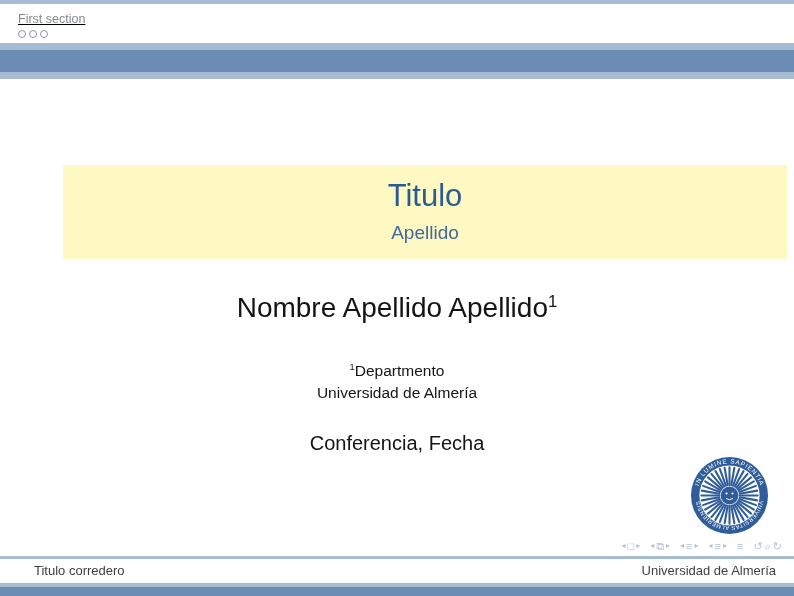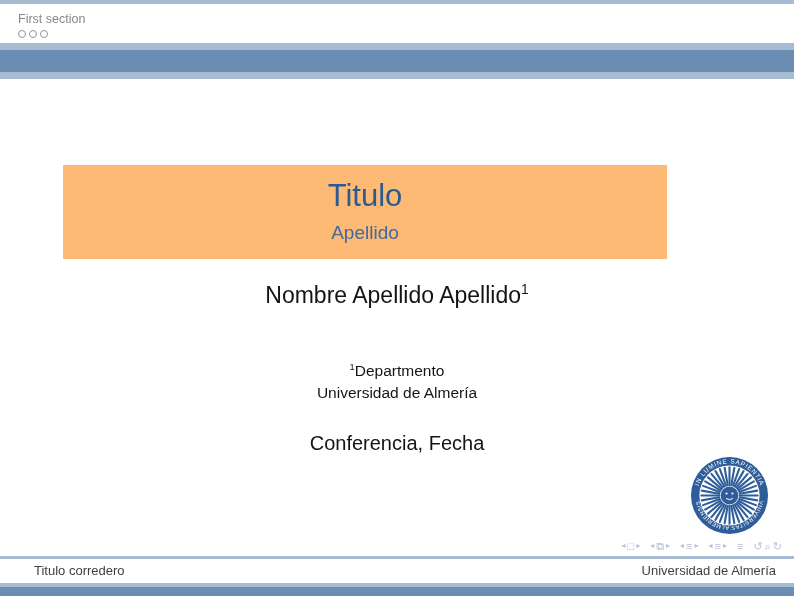--- a/index.html
+++ b/index.html
@@ -10,36 +10,36 @@
     font-family:"Liberation Sans", sans-serif;
     overflow:hidden;
   }
   
   .bar{position:absolute;left:0;right:0;}
   .bar-top      {top:0;   height:4px; background:#a7bbd2;}
   .bar-h-light1 {top:43px;height:7px; background:#a7bbd2;}
   .bar-h-steel  {top:50px;height:22px;background:#6b8db3;}
   .bar-h-light2 {top:72px;height:7px; background:#a7bbd2;}
   
-  .sec{position:absolute;top:12px;display:inline-block;}
+  .sec{position:absolute;top:12px;display:inline-block;text-decoration:underline;}
   .sec.left {left:18px;}
   .sec.right{right:18px;}
   .sec-label{font-size:12.5px;color:#85898e;display:block;text-align:left;line-height:15px;}
   .dots{margin-top:3px;display:flex;gap:3px;}
   .dot{width:8px;height:8px;border:1.2px solid #8f949a;border-radius:50%;box-sizing:border-box;background:transparent;}
   
   .titleblock{
-    position:absolute;left:63px;top:165px;width:604px;height:94px;
-    background:#fdba74;text-align:center;
+    position:absolute;left:63px;top:165px;width:724px;height:94px;
+    background:#fef9c3;text-align:center;
   }
   .title   {margin-top:13px;font-size:31px;line-height:36px;color:#2a5c92;}
   .subtitle{margin-top:7px; font-size:19px;line-height:23px;color:#41699c;}
   
   .centerline{position:absolute;left:0;right:0;text-align:center;color:#141414;}
-  .author   {top:282px;font-size:23px;line-height:27px;}
+  .author   {top:294px;font-size:28px;line-height:27px;}
   .institute{top:360px;font-size:15.5px;line-height:22px;}
   .datetext {top:431px;font-size:20px;line-height:25px;}
   sup{font-size:60%;line-height:0;}
   
   .logo{position:absolute;left:690px;top:456px;width:79px;height:79px;}
   
   .navbar{
     position:absolute;top:539px;right:12px;height:14px;
     display:flex;align-items:center;gap:10px;
     color:#b6c1d2;font-size:11px;line-height:14px;

